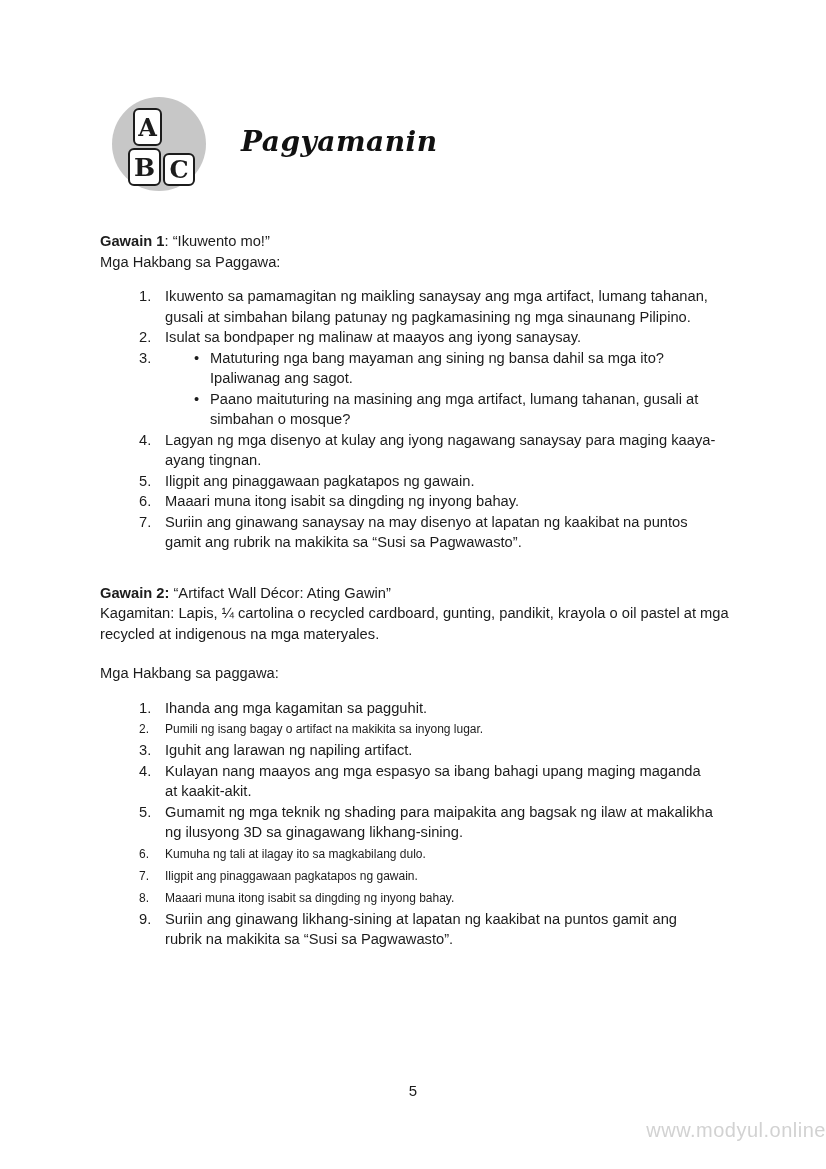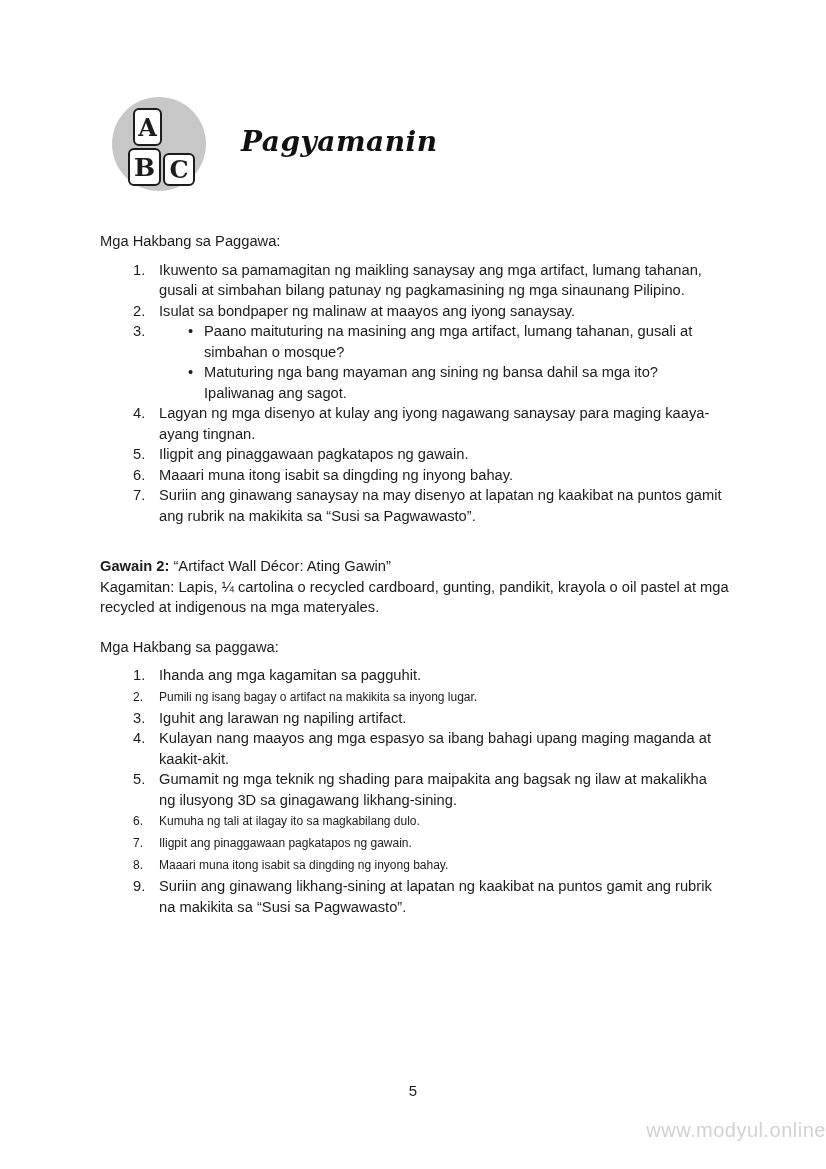--- a/index.html
+++ b/index.html
@@ -62,21 +62,21 @@
     position: absolute;
     left: 100px;
     top: 231px;
     width: 630px;
     font-size: 14.7px;
     line-height: 20.5px;
   }
   .line { margin: 0; }
   .bold { font-weight: bold; }
 
-  ol.steps { list-style: none; margin: 8px; padding: 0; counter-reset: n; }
+  ol.steps { list-style: none; margin: 14px; padding: 0; counter-reset: n; }
   ol.steps > li { position: relative; padding-left: 51px; counter-increment: n; }
   ol.steps > li::before { content: counter(n) "."; position: absolute; left: 25px; top: 0; }
   ol.steps > li.lg { font-size: 12px; line-height: 22px; }
 
   ul.bullets { list-style: none; margin: 0; padding: 0; }
   ul.bullets > li { position: relative; padding-left: 45px; }
   ul.bullets > li::before { content: "\2022"; position: absolute; left: 29px; top: 0; }
 
   .g2-heading   { margin-top: 30px; }
   .g2-materials { }
@@ -113,29 +113,30 @@
     <div class="logo-circle">
       <span class="block block-a">A</span>
       <span class="block block-b">B</span>
       <span class="block block-c">C</span>
     </div>
     <h1 class="brand-title">Pagyamanin</h1>
   </header>
 
   <main class="content">
 
+    <p class="line"><span class="bold">Gawain 1</span><span>: “Ikuwento mo!”</span></p>
     <p class="line">Mga Hakbang sa Paggawa:</p>
 
     <ol class="steps">
       <li>Ikuwento sa pamamagitan ng maikling sanaysay ang mga artifact, lumang tahanan, gusali at simbahan bilang patunay ng pagkamasining ng mga sinaunang Pilipino.</li>
       <li>Isulat sa bondpaper ng malinaw at maayos ang iyong sanaysay.</li>
       <li>
         <ul class="bullets">
+          <li>Matuturing nga bang mayaman ang sining ng bansa dahil sa mga ito? Ipaliwanag ang sagot.</li>
           <li>Paano maituturing na masining ang mga artifact, lumang tahanan, gusali at simbahan o mosque?</li>
-          <li>Matuturing nga bang mayaman ang sining ng bansa dahil sa mga ito? Ipaliwanag ang sagot.</li>
         </ul>
       </li>
       <li>Lagyan ng mga disenyo at kulay ang iyong nagawang sanaysay para maging kaaya-ayang tingnan.</li>
       <li>Iligpit ang pinaggawaan pagkatapos ng gawain.</li>
       <li>Maaari muna itong isabit sa dingding ng inyong bahay.</li>
       <li>Suriin ang ginawang sanaysay na may disenyo at lapatan ng kaakibat na puntos gamit ang rubrik na makikita sa “Susi sa Pagwawasto”.</li>
     </ol>
 
     <p class="line g2-heading"><span class="bold">Gawain 2:</span><span> “Artifact Wall Décor: Ating Gawin”</span></p>
 

